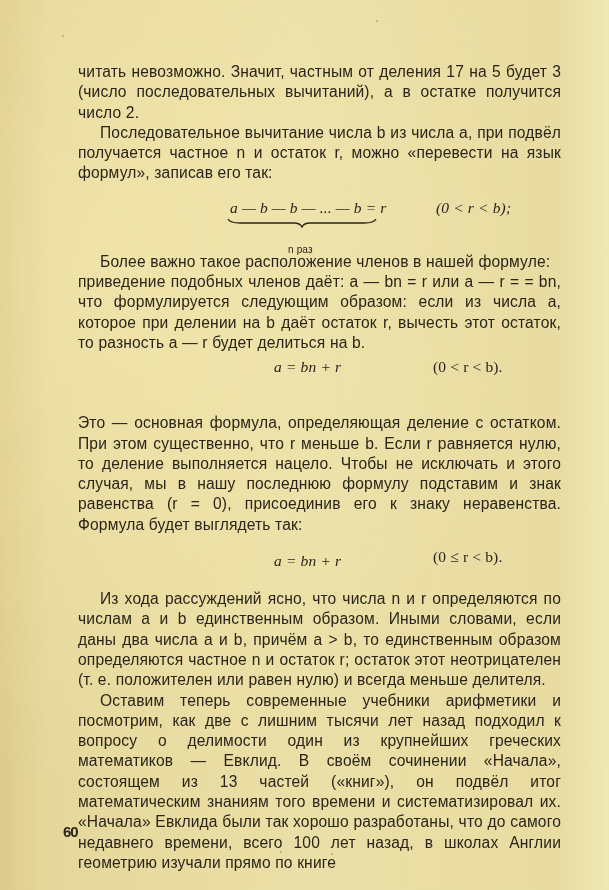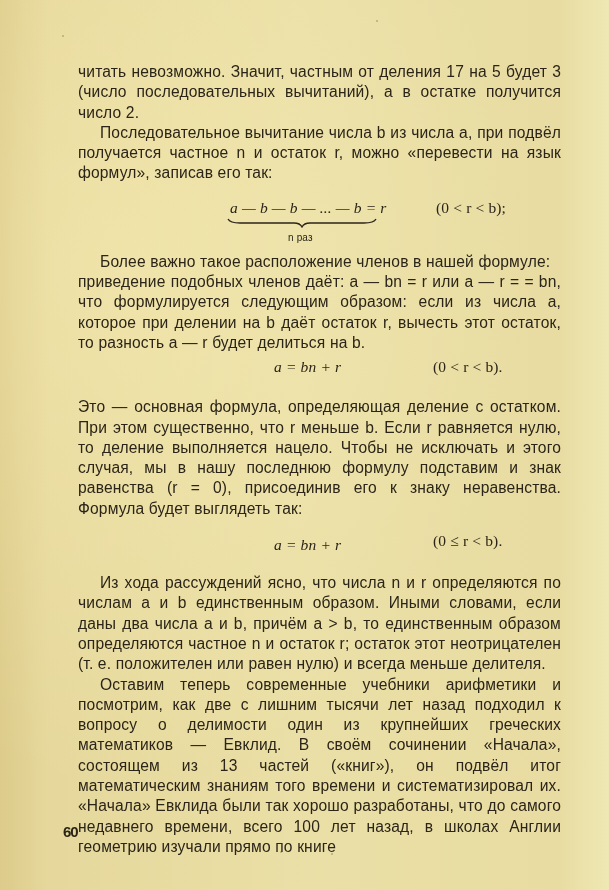--- a/index.html
+++ b/index.html
@@ -52,44 +52,44 @@
       position: absolute;
       white-space: pre;
     }
     .formula .rhs {
       position: absolute;
       white-space: pre;
       font-style: normal;
     }
     .formula-1 { height: 58px; margin-top: 10px; }
     .formula-1 .lhs { left: 152px; top: 4px; }
-    .formula-1 .rhs { left: 358px; top: 4px; }
+    .formula-1 .rhs { left: 358px; top: 4px; font-style: italic; }
     .brace {
       position: absolute;
       left: 148px;
       top: 24px;
       width: 152px;
       height: 10px;
     }
     .brace-label {
       position: absolute;
       left: 210px;
-      top: 34px;
+      top: 46px;
       font-size: 10px;
       font-style: normal;
       font-family: "Liberation Sans", "DejaVu Sans", sans-serif;
       text-align: center;
     }
     .formula-2 { height: 36px; }
     .formula-2 .lhs { left: 196px; top: 4px; }
     .formula-2 .rhs { left: 355px; top: 4px; text-align: center; }
     .formula-3 { height: 44px; margin-top: 10px; }
     .formula-3 .lhs { left: 196px; top: 6px; }
     .formula-3 .rhs { left: 355px; top: 2px; }
-    .gap-after-formula { margin-top: 8px; }
+    .gap-after-formula { margin-top: 24px; }
     .page-number {
       position: absolute;
       left: 63px;
       top: 823px;
       font-family: "Liberation Sans", "DejaVu Sans", sans-serif;
       font-weight: bold;
       font-size: 15px;
       color: #2b2519;
       letter-spacing: -1px;
     }

